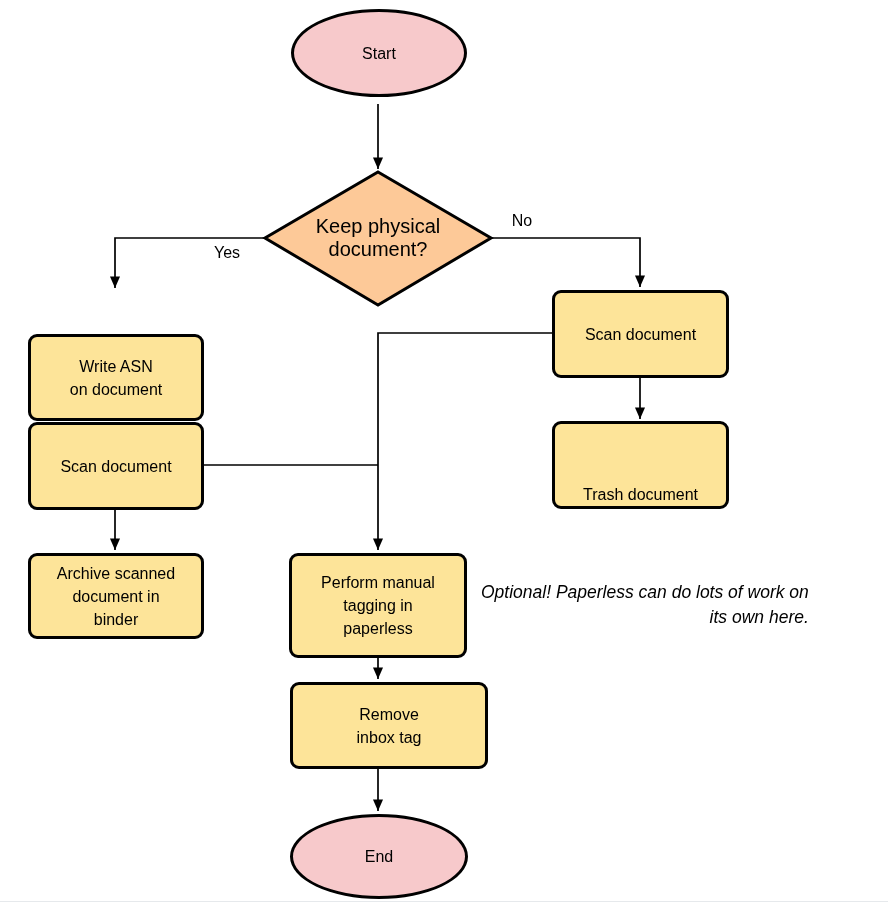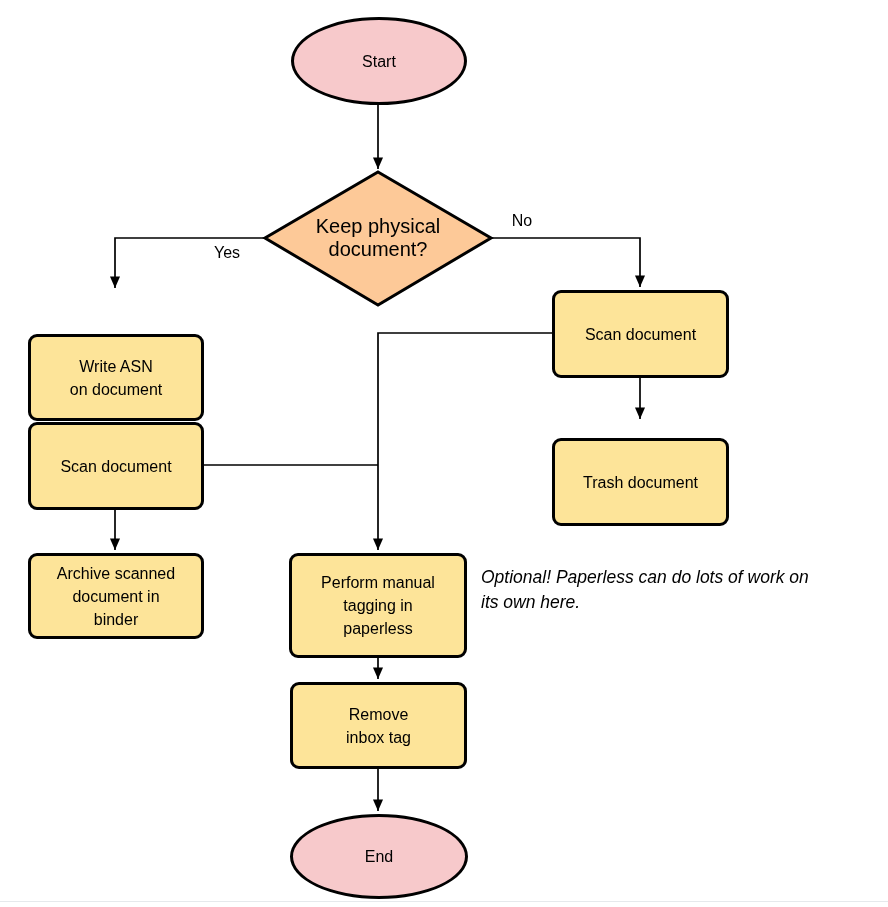--- a/index.html
+++ b/index.html
@@ -83,33 +83,33 @@
   .footer-divider {
     position: absolute;
     left: 0;
     top: 901px;
     width: 888px;
     height: 1px;
     background: var(--footer-line, #e6e9ec);
   }
 
   
-  #n-start      { left: 291px; top: 17px;  width: 176px; height: 88px; }
+  #n-start      { left: 291px; top: 9px;  width: 176px; height: 88px; }
   #n-write-asn  { left: 28px;  top: 291px; width: 176px; height: 87px; margin-top: 43px; }
   #n-scan-left  { left: 28px;  top: 422px; width: 176px; height: 88px; }
   #n-archive    { left: 28px;  top: 553px; width: 176px; height: 86px; }
   #n-scan-right { left: 552px; top: 290px; width: 177px; height: 88px; }
-  #n-trash      { left: 552px; top: 438px; width: 177px; height: 88px; }
+  #n-trash      { left: 552px; top: 421px; width: 177px; height: 88px; align-items: flex-end; }
   #n-tagging    { left: 289px; top: 553px; width: 178px; height: 105px; }
-  #n-remove     { left: 290px; top: 682px; width: 177px; height: 87px; text-align: center; }
+  #n-remove     { left: 290px; top: 682px; width: 198px; height: 87px; text-align: center; }
   #n-end        { left: 290px; top: 814px; width: 178px; height: 85px; }
   #decision-label { left: 278px; top: 215px; width: 200px; }
   #label-yes    { left: 203px; top: 212px; width: 48px; margin-top: 32px; }
   #label-no     { left: 500px; top: 212px; width: 44px; }
-  #annotation   { left: 481px; top: 565px; }
+  #annotation   { left: 481px; top: 580px; text-align: right; }
 </style>
 </head>
 <body>
 
 <div class="canvas">
 
   <svg id="connector-layer" viewBox="0 0 888 907" xmlns="http://www.w3.org/2000/svg">
     <defs>
       <marker id="arrowhead" markerUnits="userSpaceOnUse" markerWidth="13" markerHeight="12" refX="12" refY="5.5" orient="auto">
         <path d="M0.5 0.5 L12 5.5 L0.5 10.5 Z"></path>

